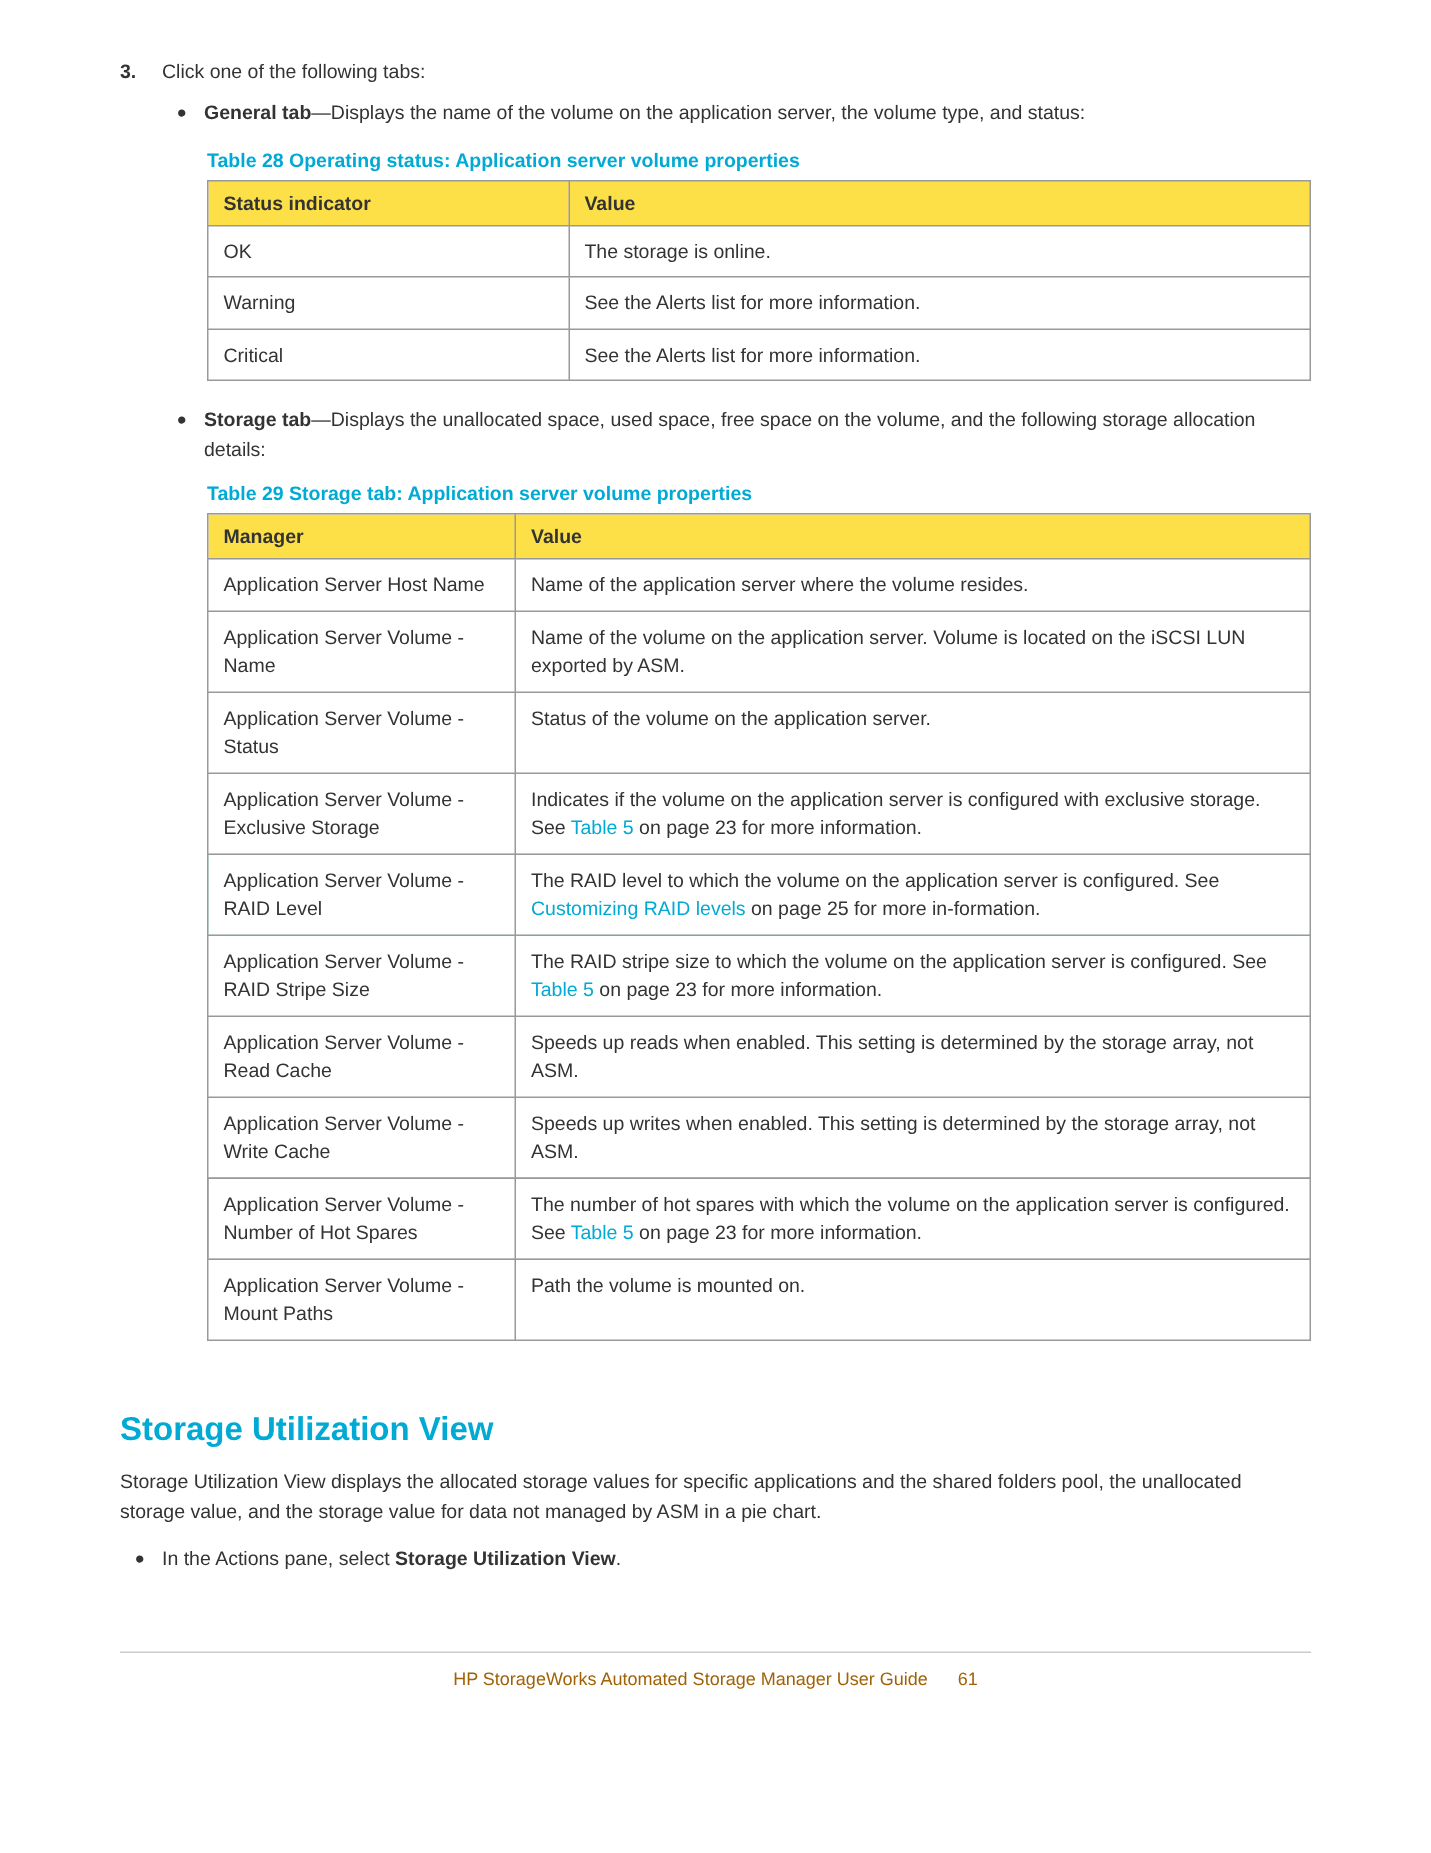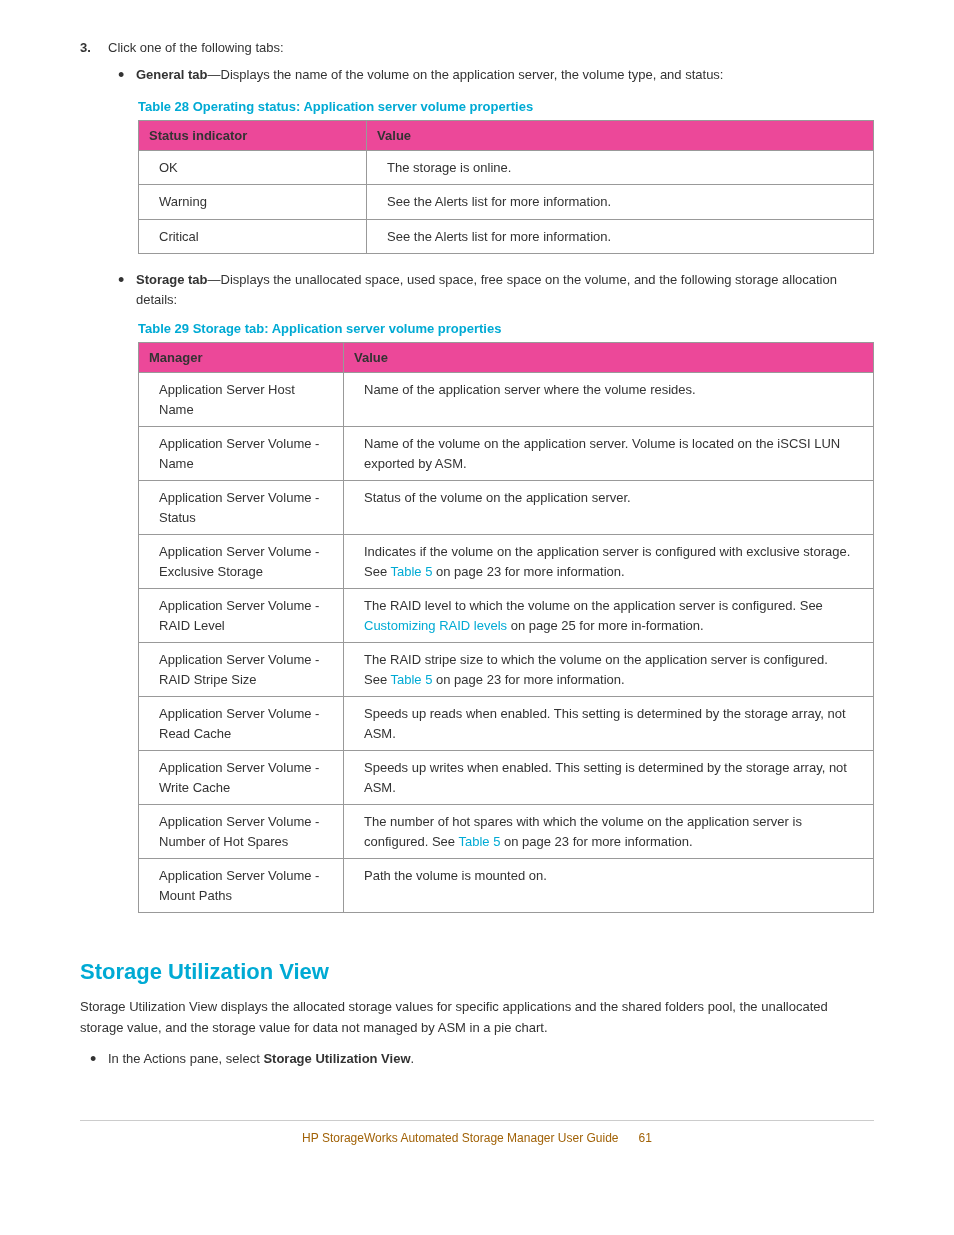--- a/index.html
+++ b/index.html
@@ -55,31 +55,31 @@
       margin: 12px 0 6px 0;
     }
 
     table {
       border-collapse: collapse;
       width: 100%;
       margin-bottom: 16px;
     }
 
     table th {
-      background: #ec4899;
+      background: #fde047;
       border: 1px solid #999;
       padding: 7px 10px;
       font-weight: bold;
       text-align: left;
       font-size: 13px;
     }
 
     table td {
       border: 1px solid #999;
-      padding: 7px 20px;
+      padding: 7px 10px;
       font-size: 13px;
       vertical-align: top;
       line-height: 1.5;
     }
 
     table tr:nth-child(even) td {
       background: #ffffff;
     }
 
     table tr:nth-child(odd) td {

